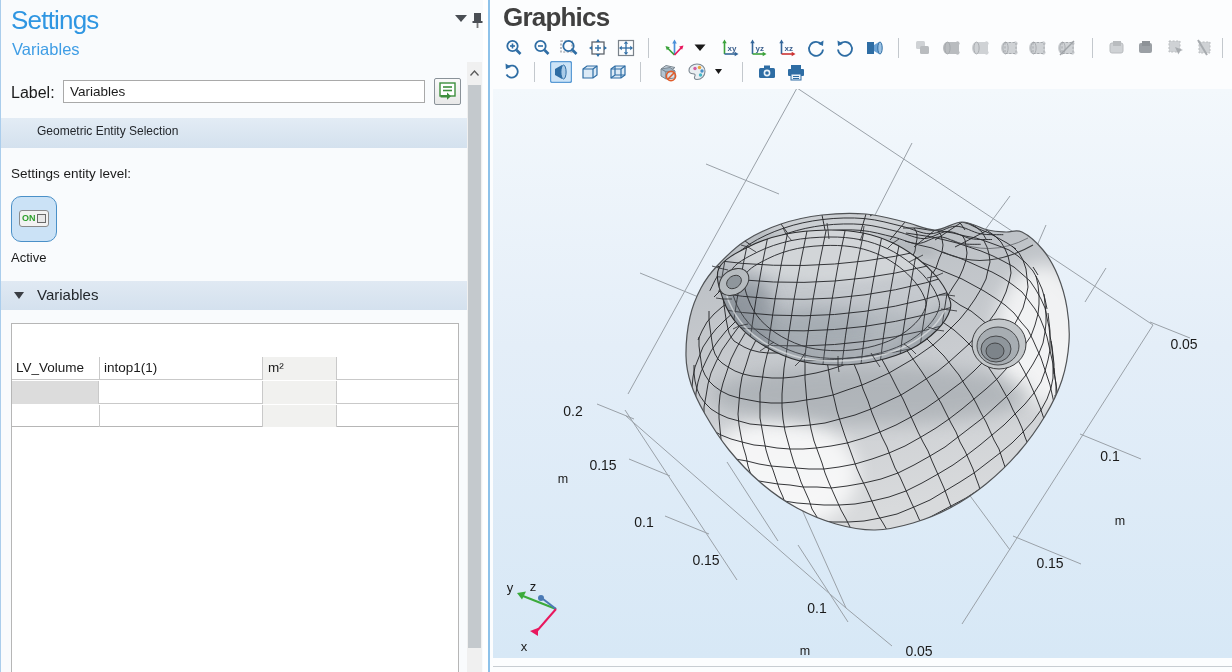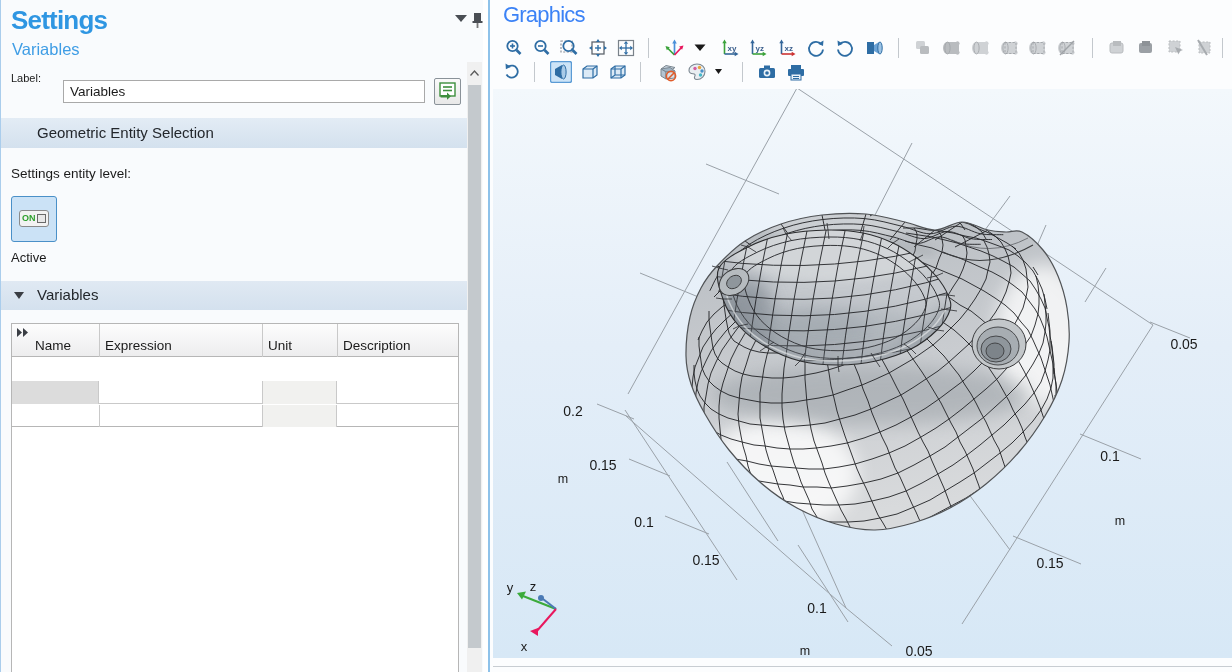--- a/index.html
+++ b/index.html
@@ -1,77 +1,72 @@
 <!DOCTYPE html>
 <html><head><meta charset="utf-8"><title>COMSOL</title>
 <style>
 *{margin:0;padding:0;box-sizing:border-box}
 html,body{width:1232px;height:672px;overflow:hidden;font-family:"Liberation Sans",sans-serif;background:#fff}
 .abs{position:absolute}
 </style></head>
 <body>
 
 <div class="abs" style="left:0;top:0;width:483px;height:672px;background:#f9fbfd;border-left:1px solid #aacdec">
-  <div class="abs" style="left:10px;top:5px;font-size:26px;font-weight:700;color:#2f96e2;letter-spacing:-0.8px">Settings</div>
+  <div class="abs" style="left:10px;top:5px;font-size:26px;font-weight:400;color:#2f96e2;letter-spacing:-0.8px">Settings</div>
   <div class="abs" style="left:11px;top:40px;font-size:16.5px;color:#3f9de5">Variables</div>
   <svg class="abs" style="left:452px;top:13px" width="30" height="16" viewBox="0 0 30 16">
       <path d="M2,2l12,0l-6,7z" fill="#4a4e54"></path>
       <rect x="21" y="0" width="7" height="9" fill="#4a4e54"></rect>
       <rect x="19.5" y="8" width="10" height="2" fill="#4a4e54"></rect>
       <rect x="23.6" y="10" width="1.8" height="5" fill="#777"></rect>
     </svg>
 
-  <div class="abs" style="left:10px;top:72px;font-size:11px;color:#1a1a1a">Label:</div>
+  <div class="abs" style="left:10px;top:84px;font-size:16px;color:#1a1a1a">Label:</div>
   <div class="abs" style="left:62px;top:80px;width:362px;height:23px;background:#fff;border:1px solid #a9a9a9"></div>
   <div class="abs" style="left:69px;top:84px;font-size:13.5px;color:#1a1a1a">Variables</div>
   <div class="abs" style="left:433px;top:78px;width:27px;height:27px;background:linear-gradient(#fafafa,#e8e8e8);border:1px solid #8a9299;border-radius:2px">
     <svg width="25" height="25" viewBox="0 0 25 25">
         <rect x="5" y="4" width="15" height="13" fill="#fff" stroke="#3d8f3d" stroke-width="1.4"></rect>
         <line x1="8" y1="8" x2="17" y2="8" stroke="#3d8f3d" stroke-width="1.6"></line>
         <line x1="8" y1="11.5" x2="17" y2="11.5" stroke="#3d8f3d" stroke-width="1.6"></line>
         <path d="M4,20l8,0l0,-3l5,4.5l-5,4.5l0,-3l-8,0z" fill="#3d8f3d" transform="scale(0.8) translate(3,0)"></path>
       </svg>
   </div>
 
   <div class="abs" style="left:0;top:118px;width:466px;height:30px;background:linear-gradient(#e3ecf5,#d4e1ee)">
-    <div class="abs" style="left:36px;top:6px;font-size:15px;color:#23272c">Geometric Entity Selection</div>
+    <div class="abs" style="left:36px;top:6px;font-size:12px;color:#23272c">Geometric Entity Selection</div>
   </div>
 
   <div class="abs" style="left:10px;top:166px;font-size:13.5px;color:#1a1a1a">Settings entity level:</div>
 
-  <div class="abs" style="left:10px;top:196px;width:46px;height:46px;background:#cbe2f6;border:1.5px solid #4a90c8;border-radius:3px">
+  <div class="abs" style="left:10px;top:196px;width:46px;height:46px;background:#cbe2f6;border:1.5px solid #4a90c8;border-radius:10px">
     <div class="abs" style="left:7px;top:13px;width:30px;height:17px;background:#f2f2f2;border:1.5px solid #8a8a8a;border-radius:3px">
       <span class="abs" style="left:2px;top:2px;font-size:9px;font-weight:bold;color:#2ca02c">ON</span>
       <div class="abs" style="left:17px;top:2.5px;width:9px;height:9px;background:#e8e8e8;border:1.5px solid #6a6a6a"></div>
     </div>
   </div>
   <div class="abs" style="left:10px;top:250px;font-size:13px;color:#1a1a1a">Active</div>
 
   <div class="abs" style="left:0;top:281px;width:466px;height:29px;background:linear-gradient(#e0e9f3,#d4e1ee)">
     <svg class="abs" style="left:12px;top:10px" width="12" height="9" viewBox="0 0 12 9">
         <path d="M1,1l10,0l-5,7z" fill="#3a3e44"></path>
       </svg>
     <div class="abs" style="left:36px;top:5px;font-size:15px;color:#23272c">Variables</div>
   </div>
 
   <div class="abs" style="left:10px;top:323px;width:448px;height:349px;background:#fff;border-top:1px solid #b6b6b6;border-left:1px solid #b6b6b6;border-right:1px solid #b6b6b6">
-    <div class="abs" style="left:0;top:0;width:446px;height:33px;background:linear-gradient(#fdfdfd,#ededee);border-bottom:1px solid #b6b6b6">
-      <svg class="abs" style="left:4px;top:3px" width="14" height="12" viewBox="0 0 14 12">
-          <path d="M1,1l5,4.5l-5,4.5z" fill="#3a3e44"></path>
-          <path d="M7,1l5,4.5l-5,4.5z" fill="#3a3e44"></path>
-        </svg>
-      <span class="abs" style="left:23px;top:14px;font-size:13.5px;color:#1a1a1a">Name</span>
-      <span class="abs" style="left:93px;top:14px;font-size:13.5px;color:#1a1a1a">Expression</span>
-      <span class="abs" style="left:256px;top:14px;font-size:13.5px;color:#1a1a1a">Unit</span>
-      <span class="abs" style="left:331px;top:14px;font-size:13.5px;color:#1a1a1a">Description</span>
-      <div class="abs" style="left:87px;top:0;width:1px;height:33px;background:#c9c9c9"></div>
-      <div class="abs" style="left:250px;top:0;width:1px;height:33px;background:#c9c9c9"></div>
-      <div class="abs" style="left:325px;top:0;width:1px;height:33px;background:#c9c9c9"></div>
+
+    <div class="abs" style="left:0;top:33px;width:446px;height:23px;border-bottom:1px solid #c9c9c9">
+      <span class="abs" style="left:4px;top:3px;font-size:13.5px;color:#1a1a1a">LV_Volume</span>
+      <span class="abs" style="left:92px;top:3px;font-size:13.5px;color:#1a1a1a">intop1(1)</span>
+      <div class="abs" style="left:250px;top:0;width:75px;height:23px;background:#f1f1ef;border-left:1px solid #c9c9c9;border-right:1px solid #c9c9c9">
+          <span style="position:absolute;left:5px;top:3px;font-size:13.5px;color:#1a1a1a">m²</span>
+        </div>
+      <div class="abs" style="left:87px;top:0;width:1px;height:23px;background:#c9c9c9"></div>
     </div>
-
 
     <div class="abs" style="left:0;top:57px;width:446px;height:23px;border-bottom:1px solid #c9c9c9">
       <div class="abs" style="left:0;top:0;width:87px;height:23px;background:#dcdcdc;border-right:1px solid #c9c9c9"></div>
       <div class="abs" style="left:250px;top:0;width:75px;height:23px;background:#f1f1ef;border-left:1px solid #c9c9c9;border-right:1px solid #c9c9c9"></div>
     </div>
 
     <div class="abs" style="left:0;top:81px;width:446px;height:22px;border-bottom:1px solid #b6b6b6">
       <div class="abs" style="left:87px;top:0;width:1px;height:22px;background:#c9c9c9"></div>
       <div class="abs" style="left:250px;top:0;width:75px;height:22px;background:#f1f1ef;border-left:1px solid #c9c9c9;border-right:1px solid #c9c9c9"></div>
     </div>
@@ -81,21 +76,21 @@
     <svg class="abs" style="left:3px;top:8px" width="9" height="6" viewBox="0 0 9 6">
         <path d="M0.5,5.5L4.5,1l4,4.5" fill="none" stroke="#5a5a5a" stroke-width="1.3"></path>
       </svg>
     <div class="abs" style="left:1px;top:23px;width:13px;height:563px;background:#c4c9cd"></div>
   </div>
 </div>
 
 <div class="abs" style="left:488px;top:0;width:2px;height:672px;background:#8ec2ea"></div>
 
 <div class="abs" style="left:490px;top:0;width:742px;height:672px;background:#fcfdfe">
-  <div class="abs" style="left:13px;top:2px;font-size:22px;font-weight:400;color:#3b82f6;letter-spacing:-0.8px">Graphics</div>
+  <div class="abs" style="left:13px;top:2px;font-size:26px;font-weight:700;color:#404040;letter-spacing:-0.8px">Graphics</div>
   <div class="abs" style="left:0;top:0;width:742px;height:89px">
     <div style="position:relative;width:742px;height:89px;left:-490px">
         <svg style="position:absolute;left:504px;top:38px" width="20" height="20" viewBox="0 0 20 20">
           <circle cx="8.5" cy="8" r="5.2" fill="none" stroke="#2e6da4" stroke-width="1.8"></circle>
           <line x1="12.5" y1="12" x2="16.5" y2="16" stroke="#2e6da4" stroke-width="2.6"></line>
           <line x1="6" y1="8" x2="11" y2="8" stroke="#2e6da4" stroke-width="1.6"></line>
           <line x1="8.5" y1="5.5" x2="8.5" y2="10.5" stroke="#2e6da4" stroke-width="1.6"></line>
         </svg>
         <svg style="position:absolute;left:532px;top:38px" width="20" height="20" viewBox="0 0 20 20">
           <circle cx="8.5" cy="8" r="5.2" fill="none" stroke="#2e6da4" stroke-width="1.8"></circle>

